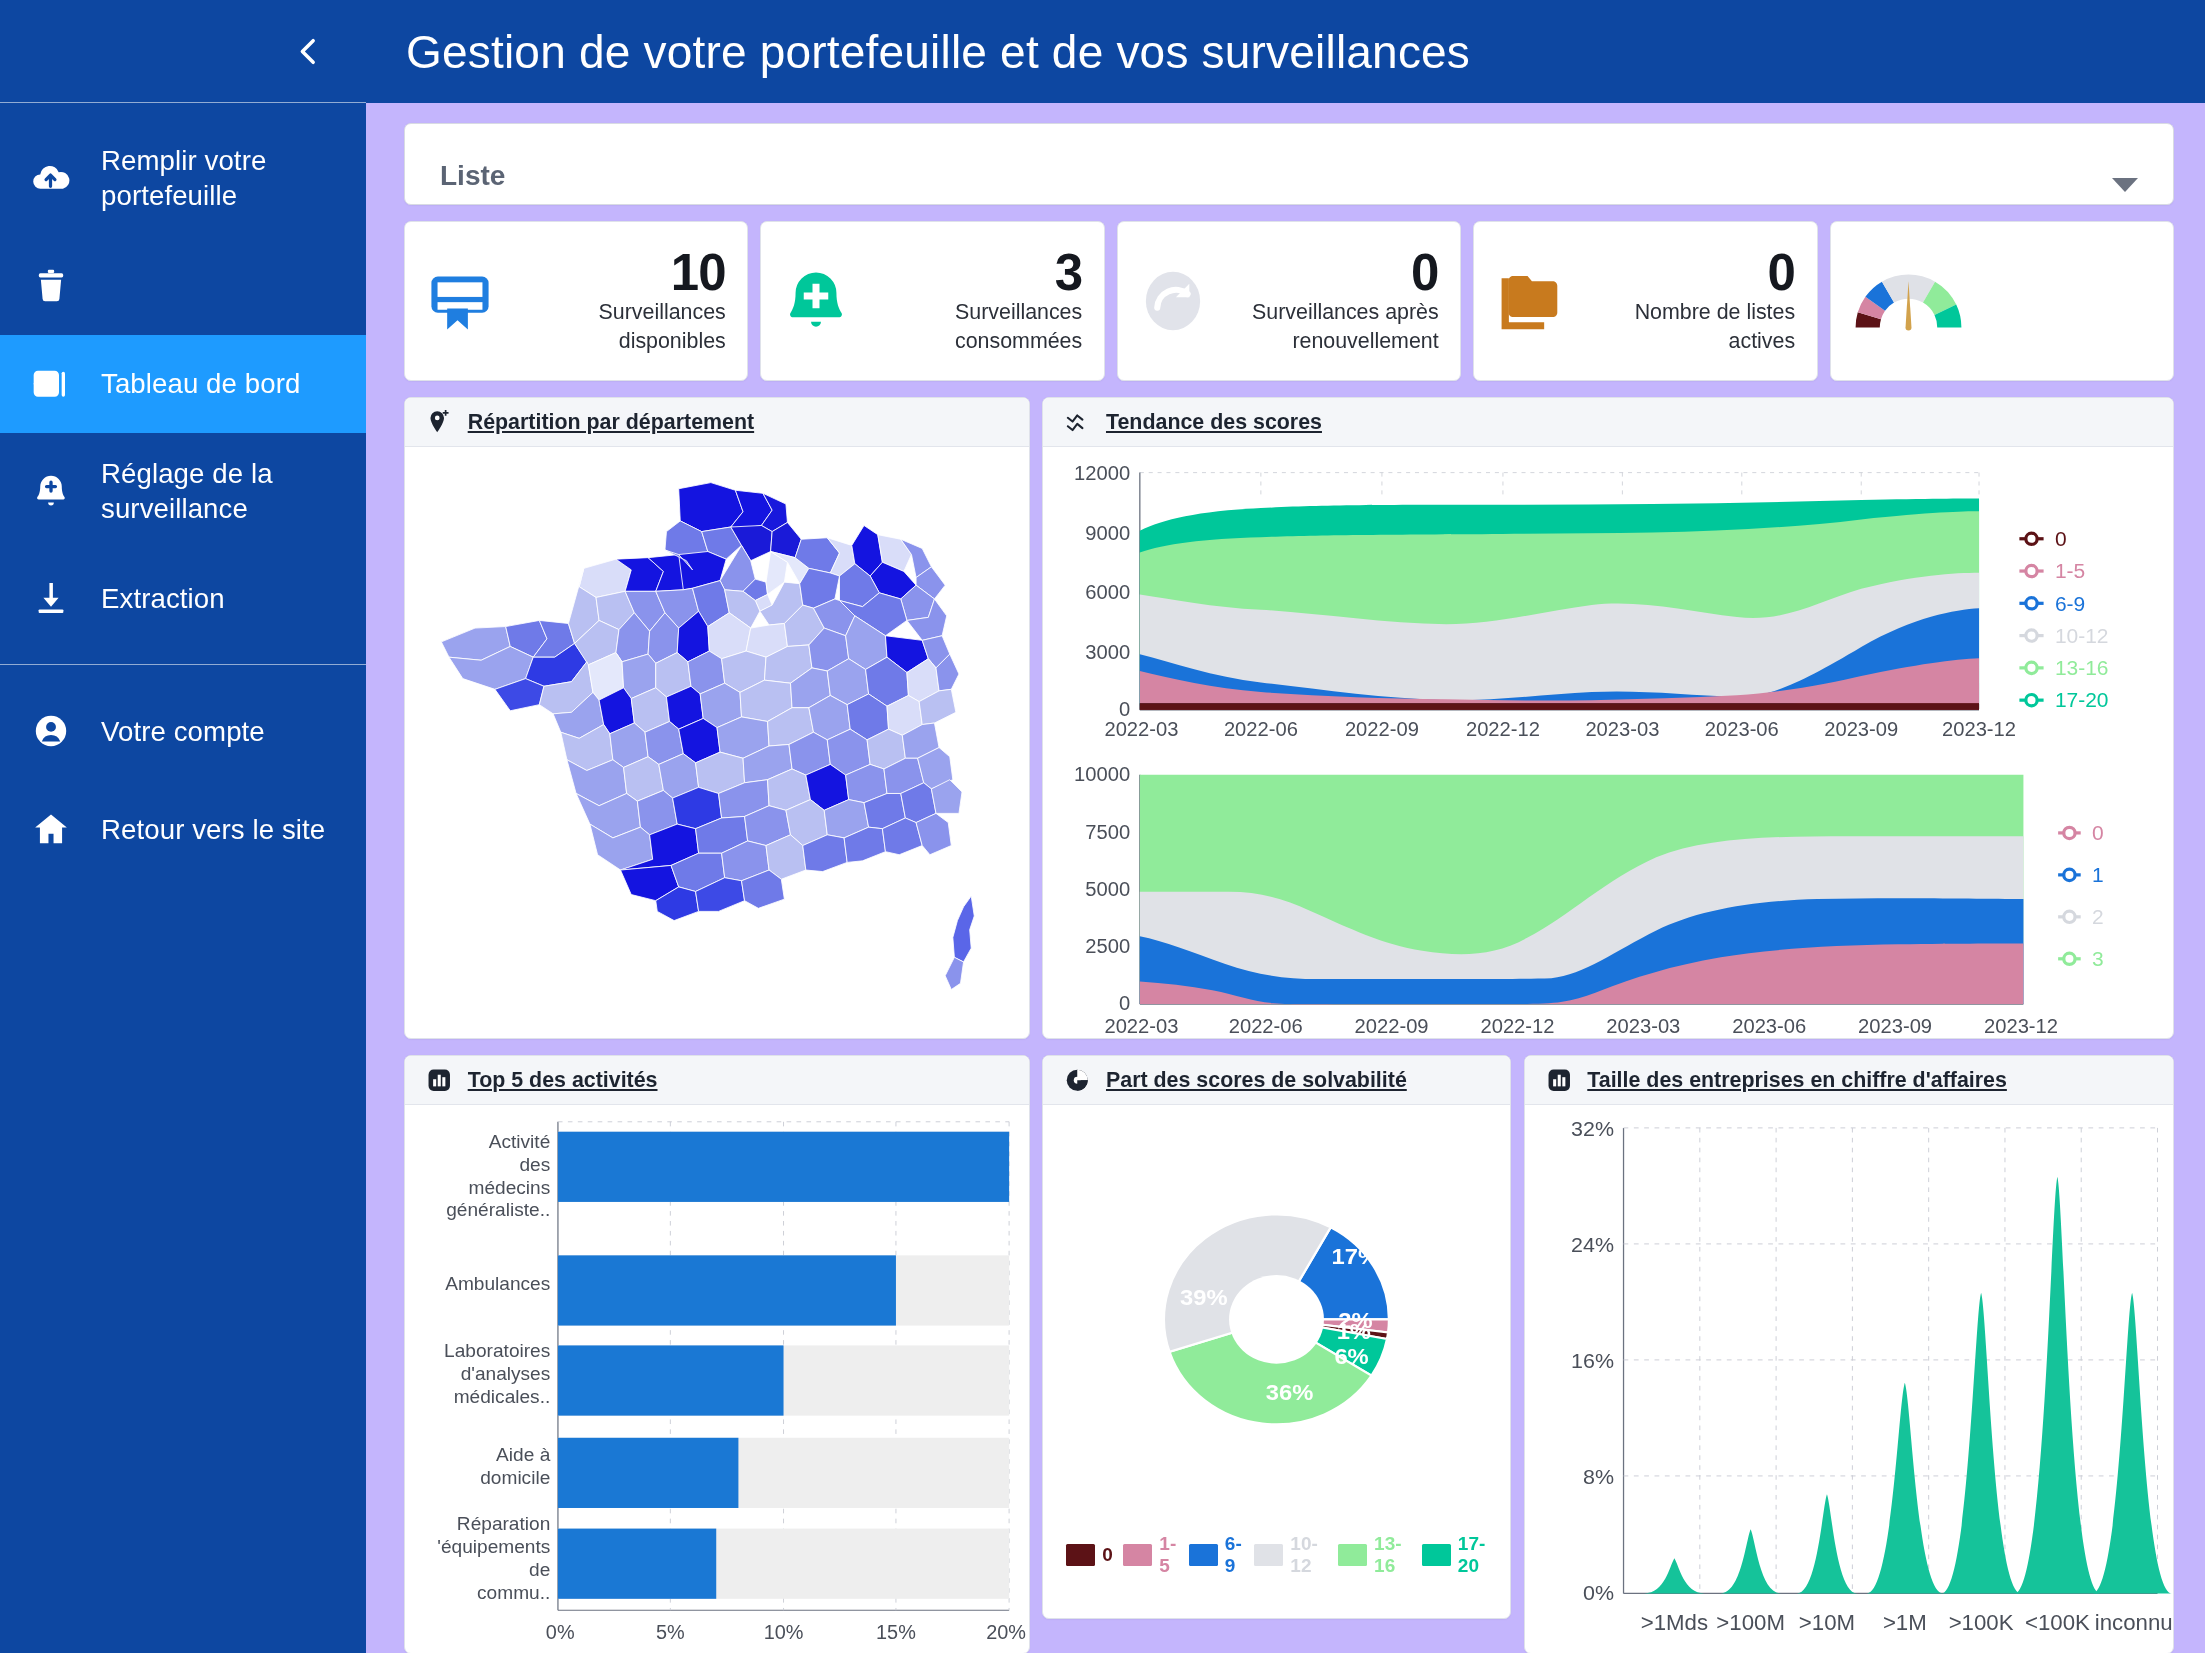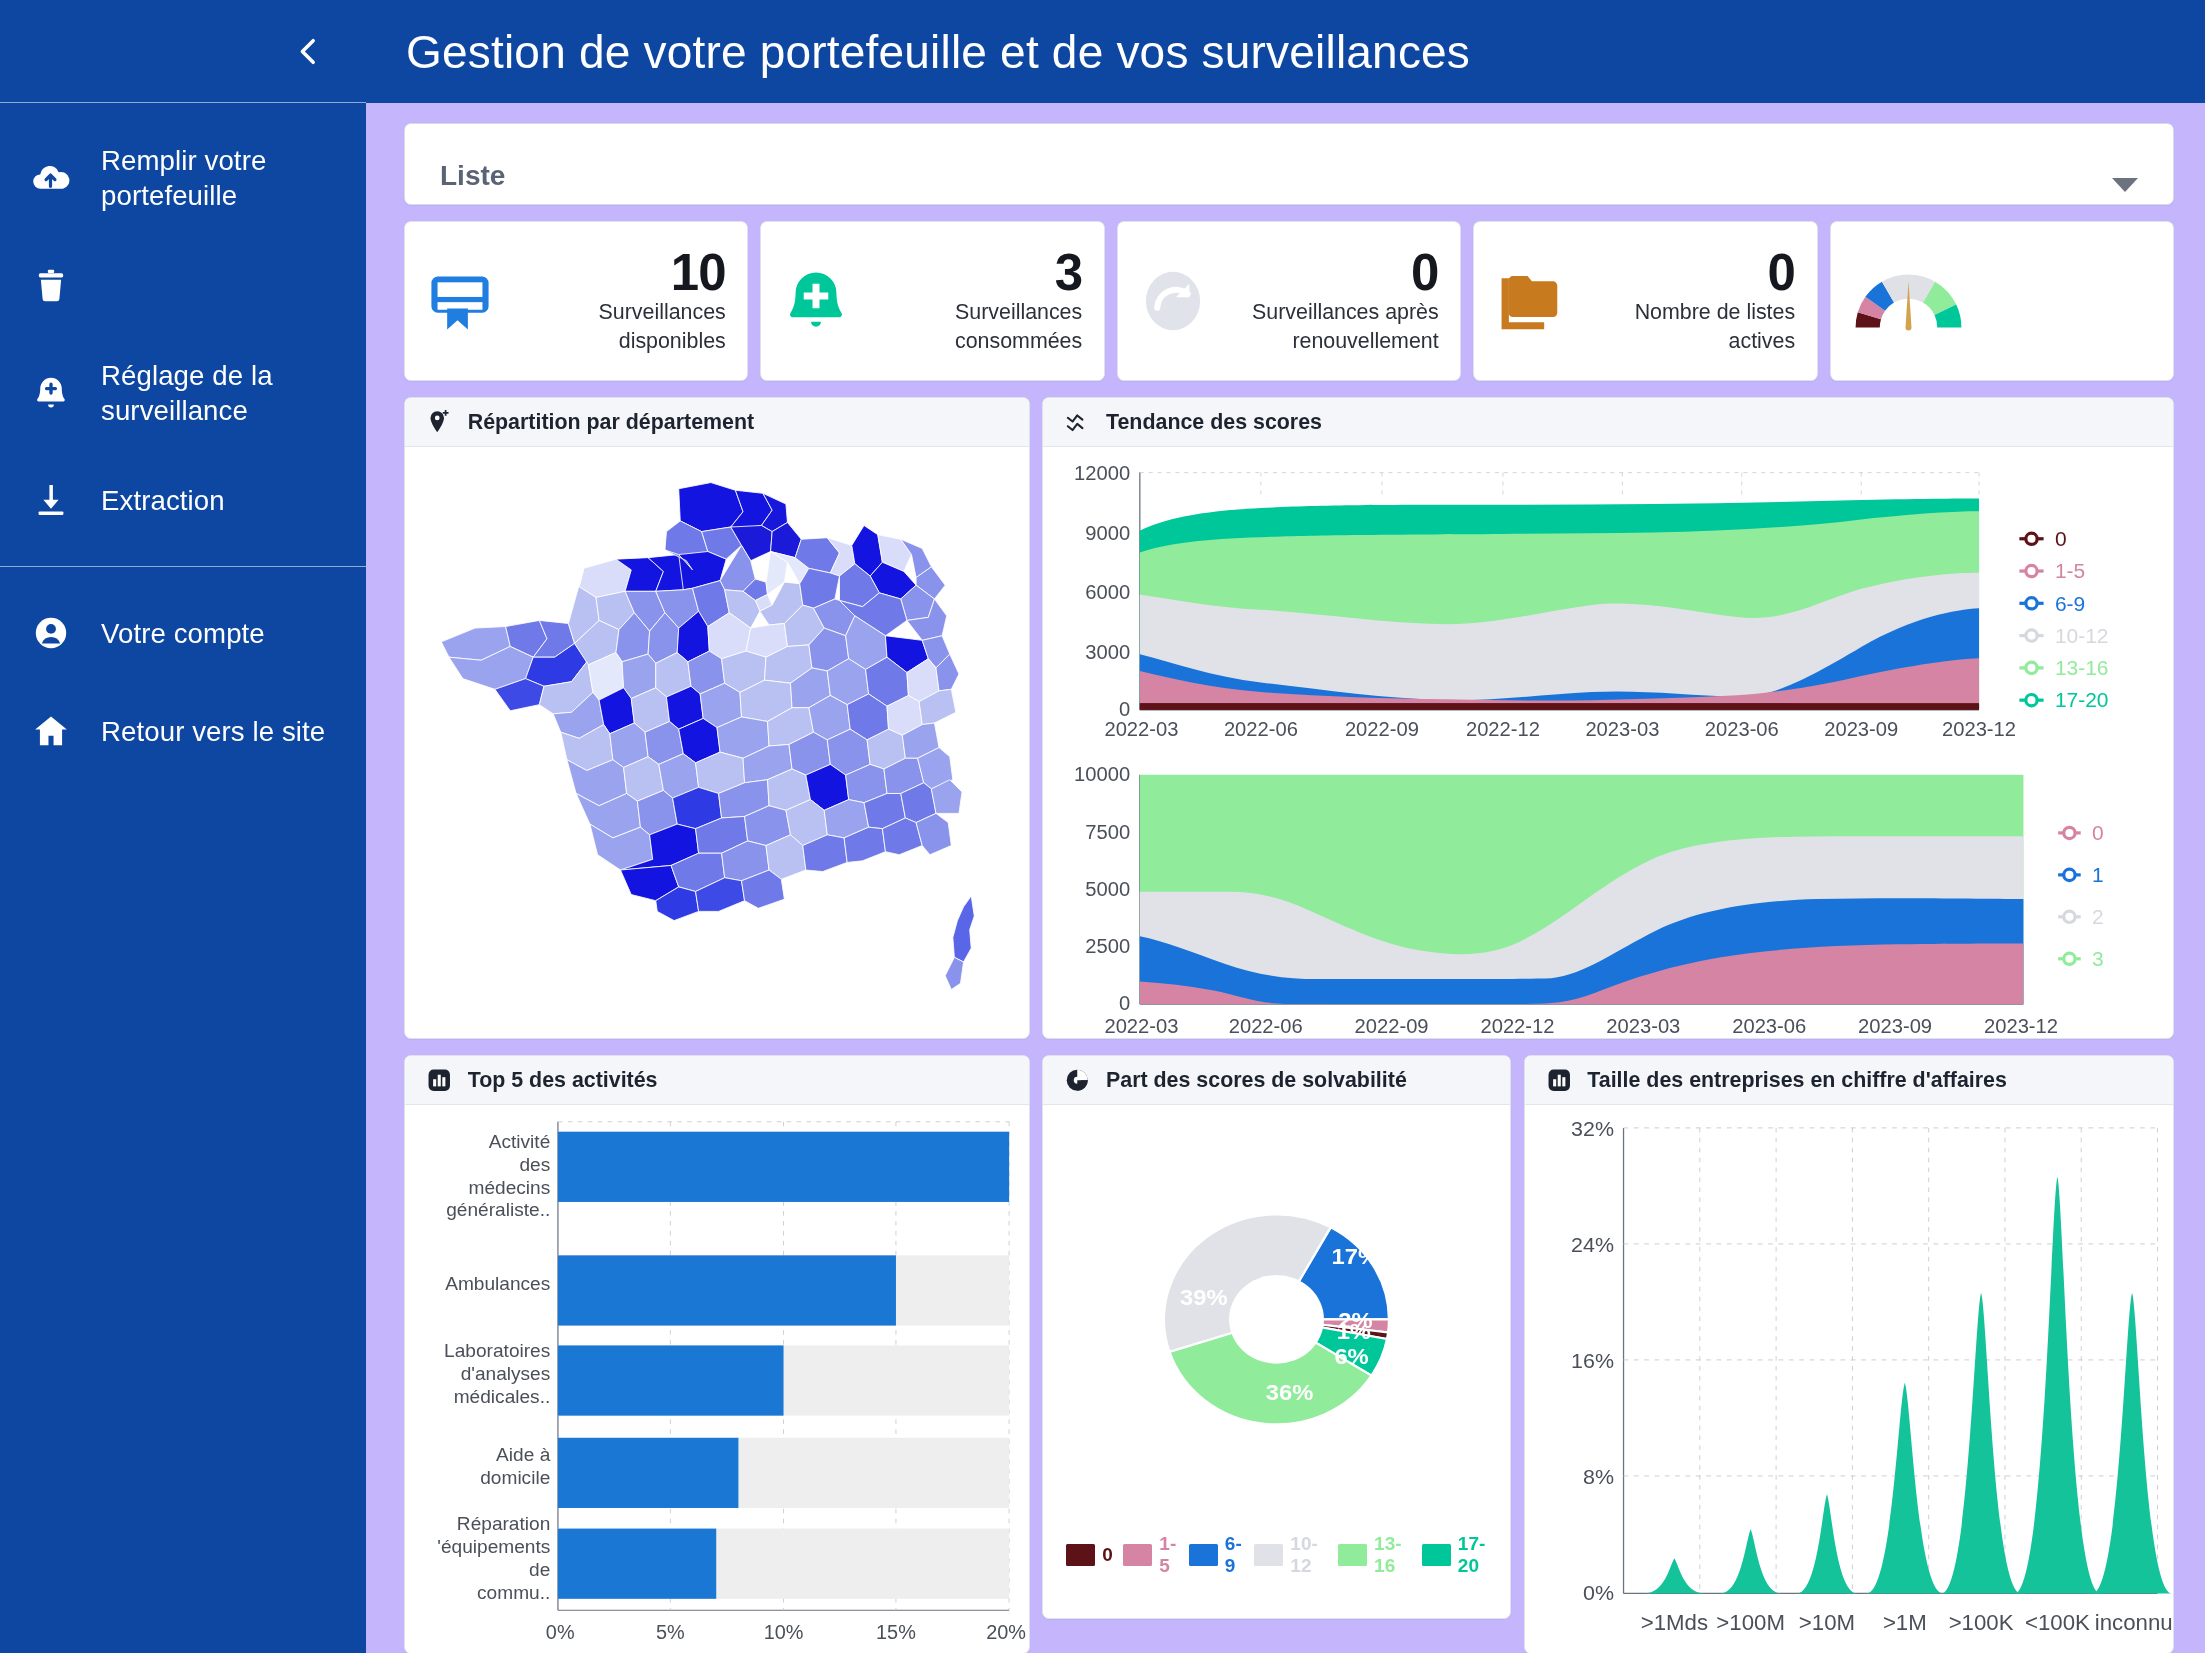--- a/index.html
+++ b/index.html
@@ -86,21 +86,21 @@
   .panel {
     background:#fff; border:0.8px solid #dfe2ea; border-radius:6.9px; overflow:hidden;
     display:flex; flex-direction:column;
     box-shadow:0 0.8px 1.5px rgba(0,0,0,.04);
   }
   .panel-head {
     height:49px; flex:0 0 49px; background:#f4f6f9; border-bottom:0.8px solid #e2e5ec;
     display:flex; align-items:center; gap:15.3px; padding:0 21.4px;
   }
   .panel-head .ph-ico { width:26px;height:26px;display:flex;align-items:center;justify-content:center; }
-  .panel-title { font-size:21.4px; font-weight:700; color:#1d2430; }
+  .panel-title { font-size:21.4px; font-weight:700; color:#1d2430;text-decoration:underline; }
   .panel-body { flex:1 1 auto; position:relative; min-height:0; }
 
   .row1 { height:642px; }
   .row1 .map-panel { flex:0 0 626px; }
   .row1 .trend-panel { flex:1 1 auto; }
 
   .row2 { height:auto; }
   .row2 .p-top5 { flex:0 0 626px; height:599px; }
   .row2 .p-donut { flex:0 0 469px; height:564px; }
   .row2 .p-size  { flex:1 1 auto;  height:599px; }
@@ -158,20 +158,30 @@
       <div class="sb-item">
         <span class="sb-ico">
           <svg width="38" height="38" viewBox="0 0 24 24">
               <rect x="4.3" y="4" width="15.4" height="2.6" rx="1"></rect>
               <rect x="10" y="1.8" width="4" height="2" rx="0.7"></rect>
               <path d="M5.6 8h12.8l-1.1 12.2a1.6 1.6 0 0 1-1.6 1.5H8.3a1.6 1.6 0 0 1-1.6-1.5z"></path>
             </svg>
         </span>
       </div>
 
+      <div class="sb-item active">
+        <span class="sb-ico">
+          <svg width="40" height="40" viewBox="0 0 24 24" fill="none" stroke="#fff" stroke-width="2" stroke-linecap="round" stroke-linejoin="round">
+              <rect x="2.6" y="5" width="13.2" height="13.6" rx="1.6"></rect>
+              <path d="M2.6 11.8h13.2"></path>
+              <path d="M19.4 5.6v13"></path>
+            </svg>
+        </span>
+        <span class="sb-label">Tableau de bord</span>
+      </div>
 
       <div class="sb-item">
         <span class="sb-ico">
           <svg width="38" height="38" viewBox="0 0 24 24">
               <path d="M12 2.4a6.8 6.8 0 0 1 6.8 6.8c0 3.6.9 5.5 1.7 6.6.5.7 0 1.6-.8 1.6H4.3c-.9 0-1.4-.9-.9-1.6.9-1.1 1.8-3 1.8-6.6A6.8 6.8 0 0 1 12 2.4z"></path>
               <path d="M10.2 19.3h3.6a1.8 1.8 0 0 1-3.6 0z"></path>
               <path d="M12 6.4v5.6M9.2 9.2h5.6" fill="none" stroke="#0d47a1" stroke-width="2.1" stroke-linecap="round"></path>
             </svg>
         </span>
         <span class="sb-label">Réglage de la surveillance</span>

